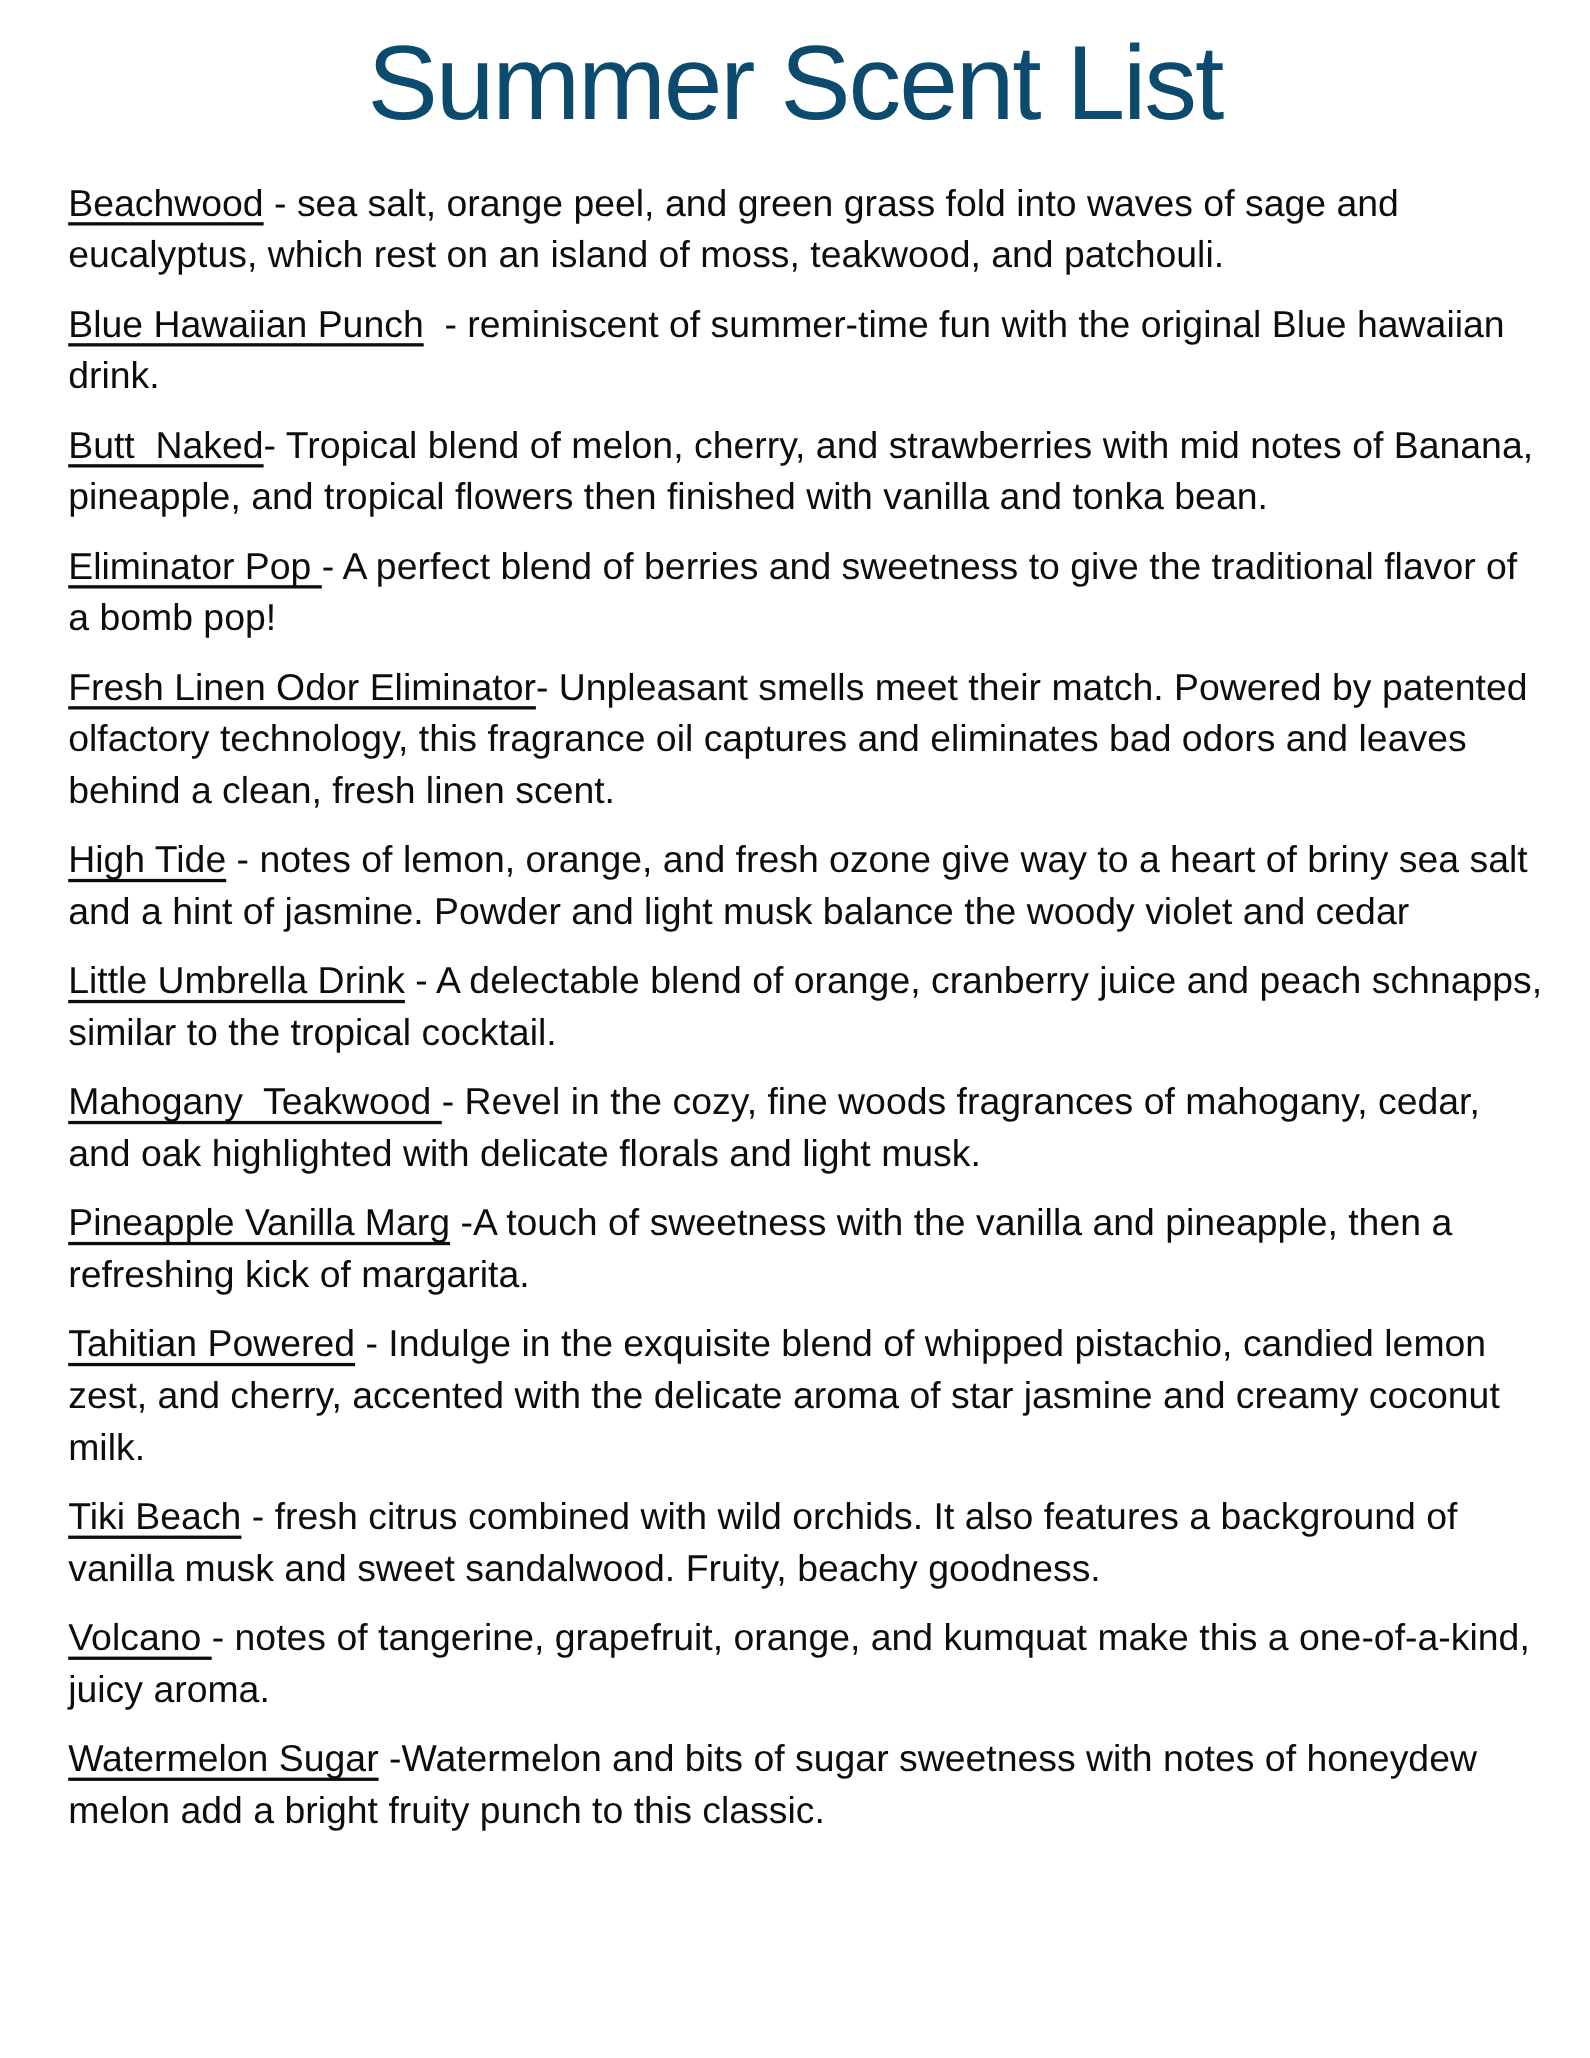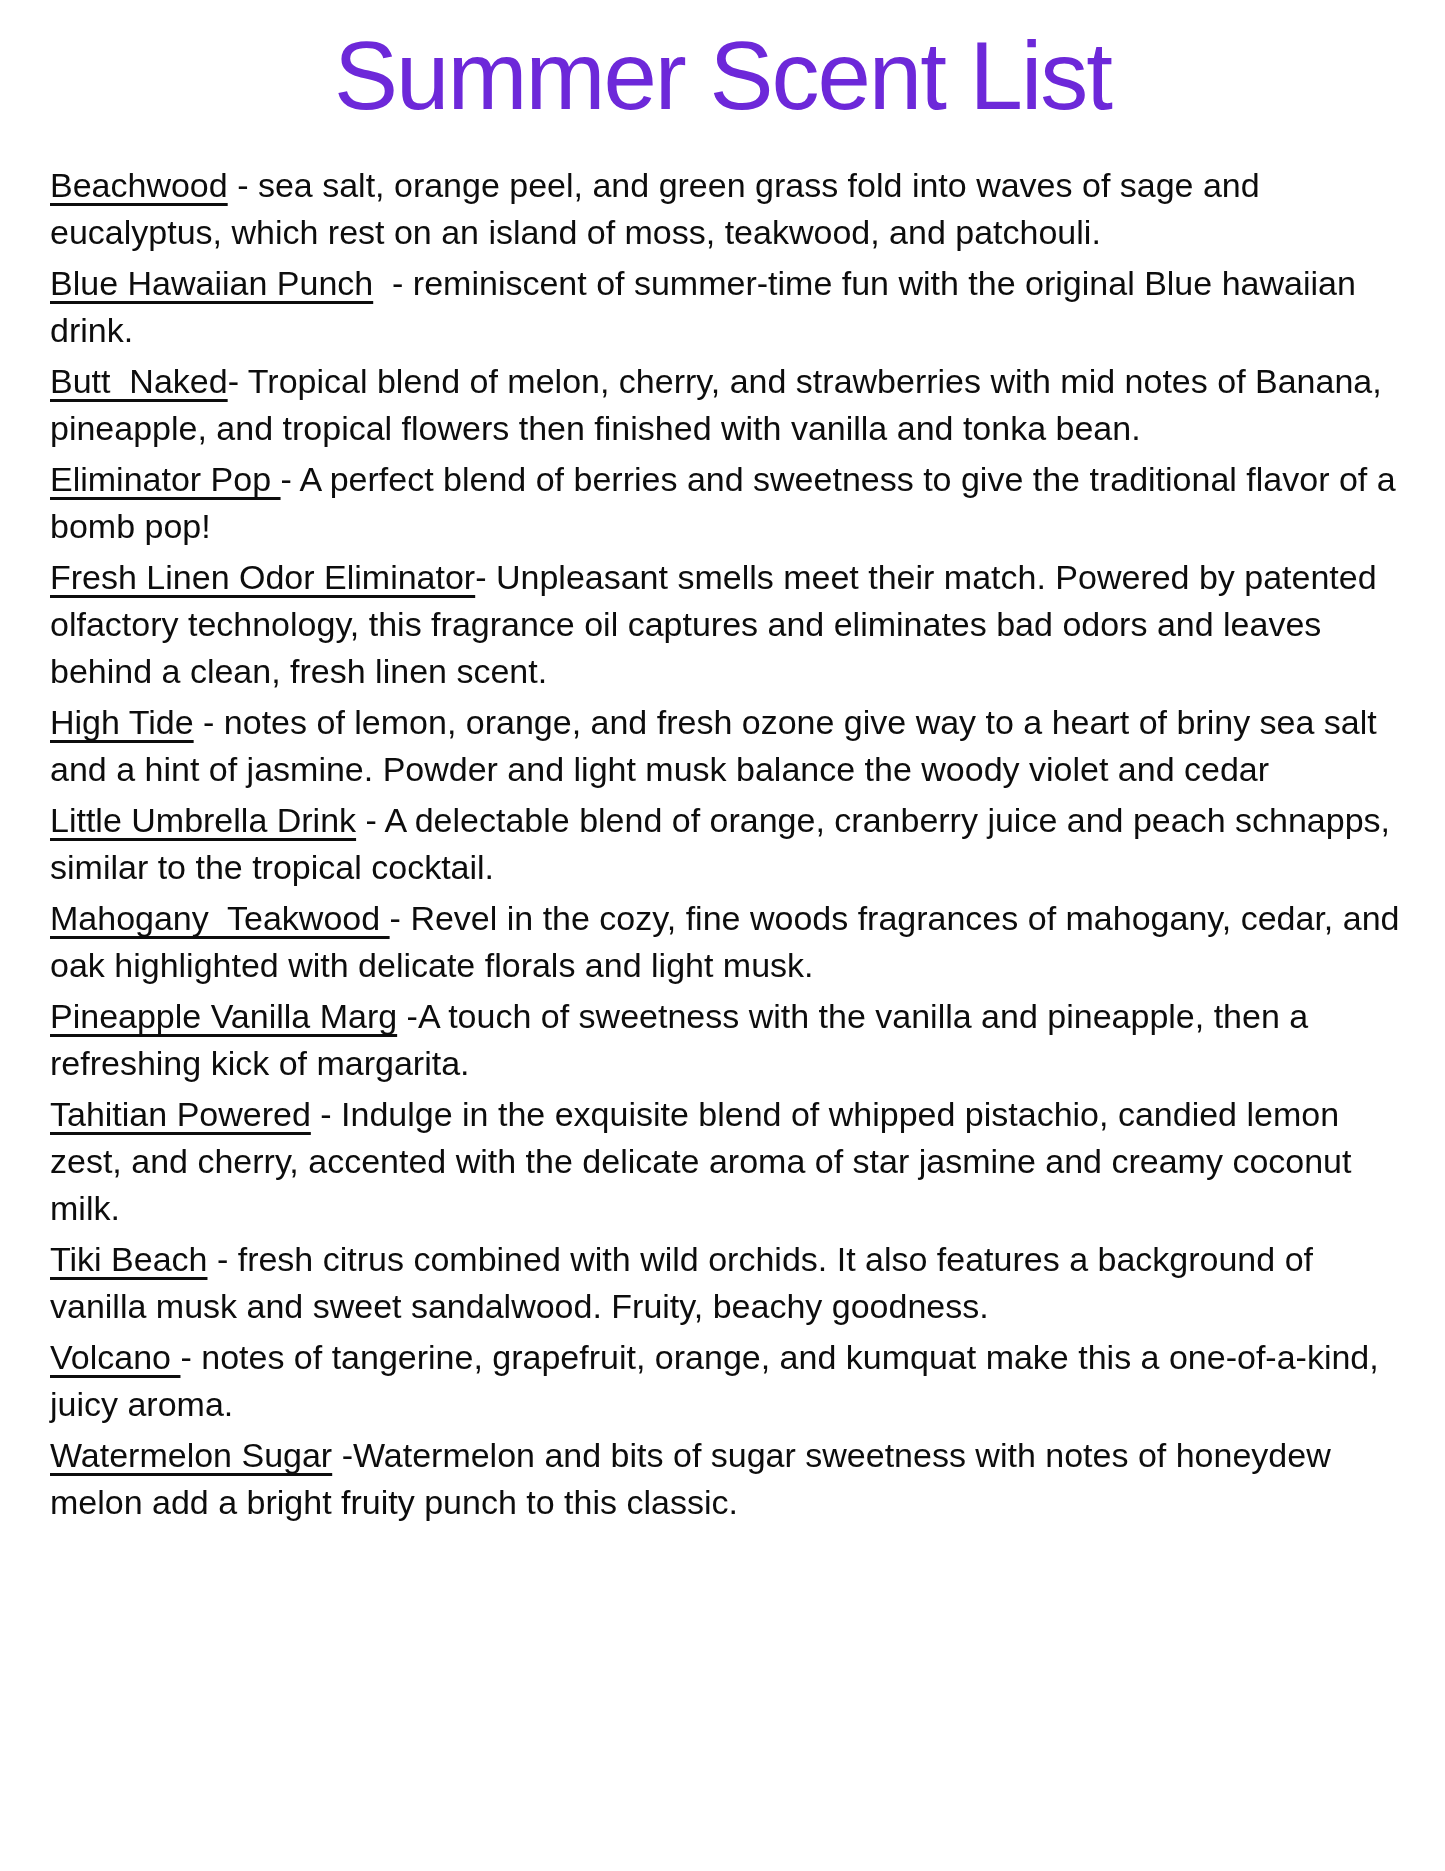--- a/index.html
+++ b/index.html
@@ -18,27 +18,27 @@
     padding-top: 28px;
     box-sizing: border-box;
   }
   .title {
     margin: 0 0 38px 0;
     text-align: center;
     font-size: 96px;
     font-weight: 500;
     line-height: 1.0;
     letter-spacing: -2px;
-    color: #6d28d9;
+    color: #0c4a6e;
   }
   .scent-list {
     padding: 0 27px 0 46px;
   }
   .scent {
-    margin: 4px;
+    margin: 16px;
     font-size: 34px;
     font-weight: 400;
     line-height: 47px;
     letter-spacing: 0px;
     white-space: pre-wrap;
     word-wrap: break-word;
   }
   .scent-name {
     text-decoration: underline;
     text-decoration-thickness: 2.5px;

